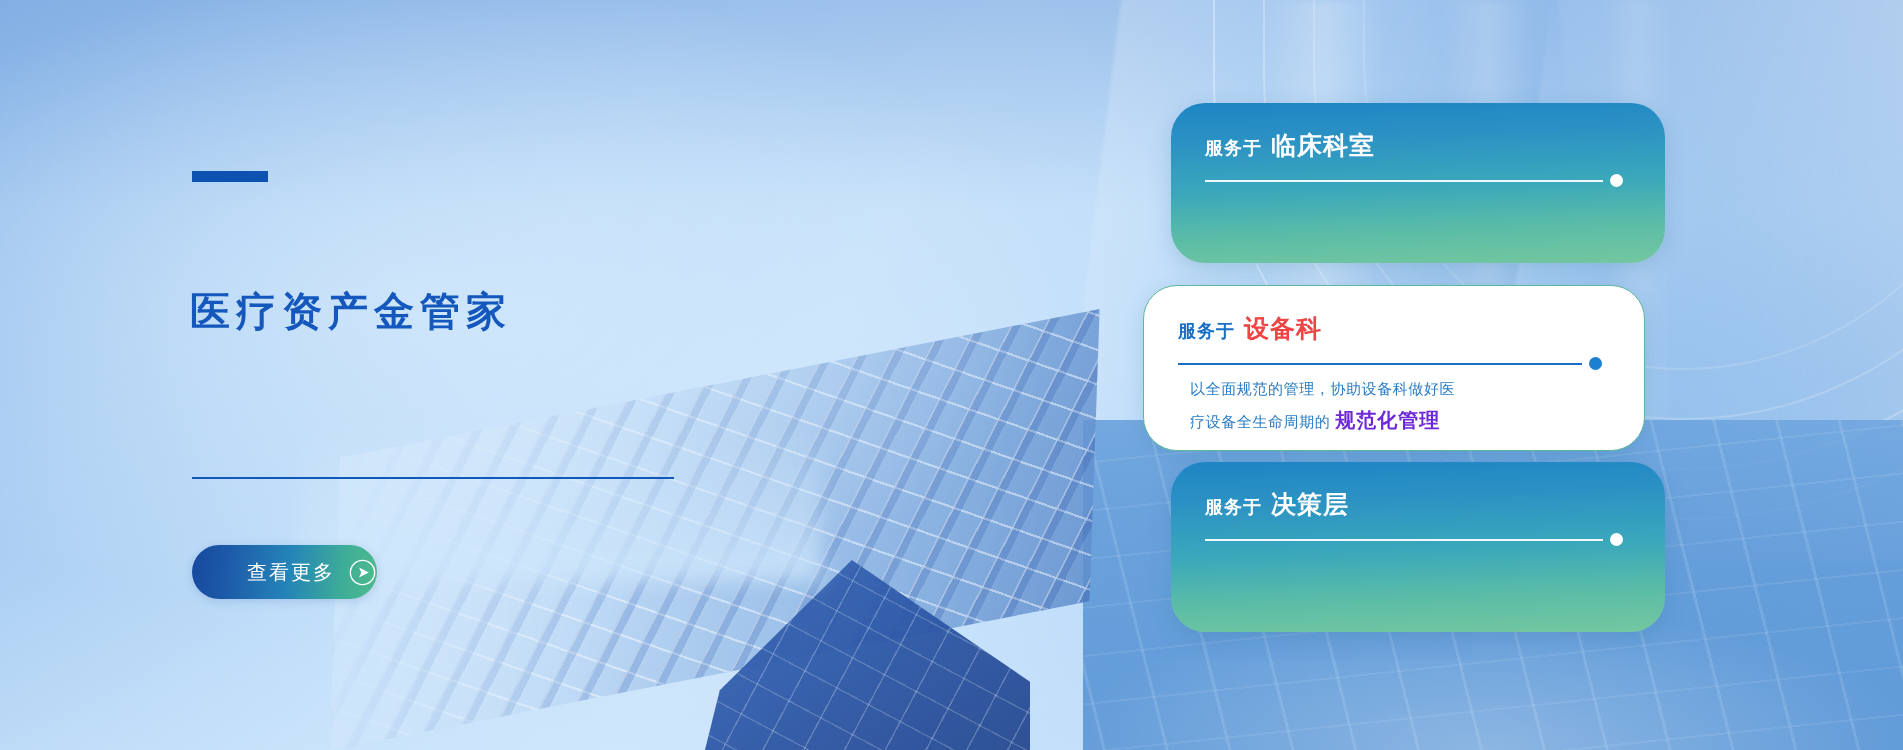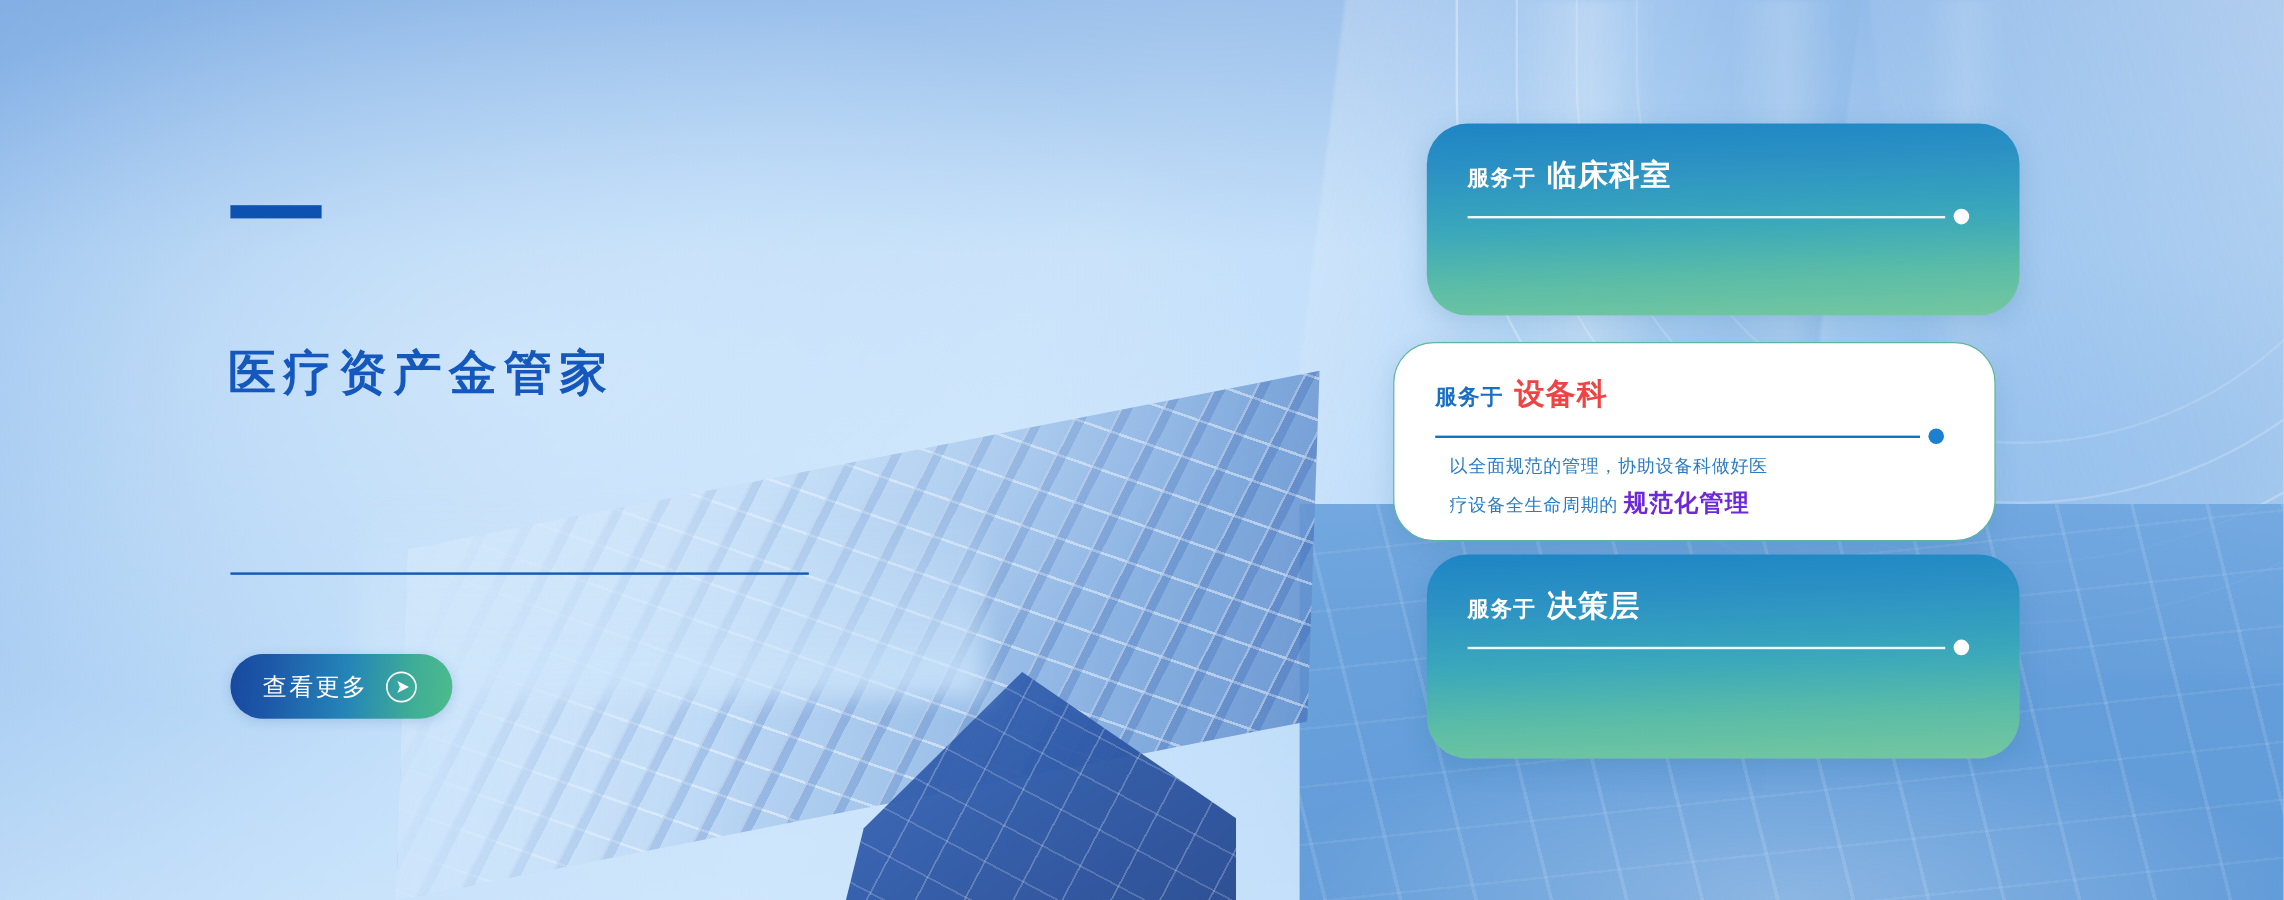--- a/index.html
+++ b/index.html
@@ -181,29 +181,30 @@
   .cta {
     position:absolute; left:0; top:545px;
     width:185px; height:54px;
     border-radius:27px;
     background:linear-gradient(95deg,#17499f 0%, #1d58a8 18%, #2484b8 52%, #3fae96 82%, #4ebb8c 100%);
     display:flex; align-items:center;
     padding-left:27px;
     gap:13px;
     cursor:pointer;
     box-shadow:0 2px 10px rgba(25,80,160,.18);
+    justify-content:flex-end;
   }
   .cta-label {
     color:#fff; font-size:20px; letter-spacing:2px; font-weight:normal;
     white-space:nowrap;
   }
   .cta-arrow { width:29px; height:29px; flex:none; display:block; }
 
   
-  .cards { position:absolute; right:0; top:0; width:760px; height:528px; }
+  .cards { position:absolute; right:18px; top:0; width:760px; height:528px; }
 
   .card {
     position:absolute;
     border-radius:34px;
     padding:26px 34px 22px 34px;
   }
   .card.grad {
     background:linear-gradient(178deg,#1d85c4 0%, #2b91c4 22%, #3ba8bb 52%, #5cbda6 78%, #74c7a0 100%);
     box-shadow:0 6px 22px rgba(40,110,150,.20);
   }

